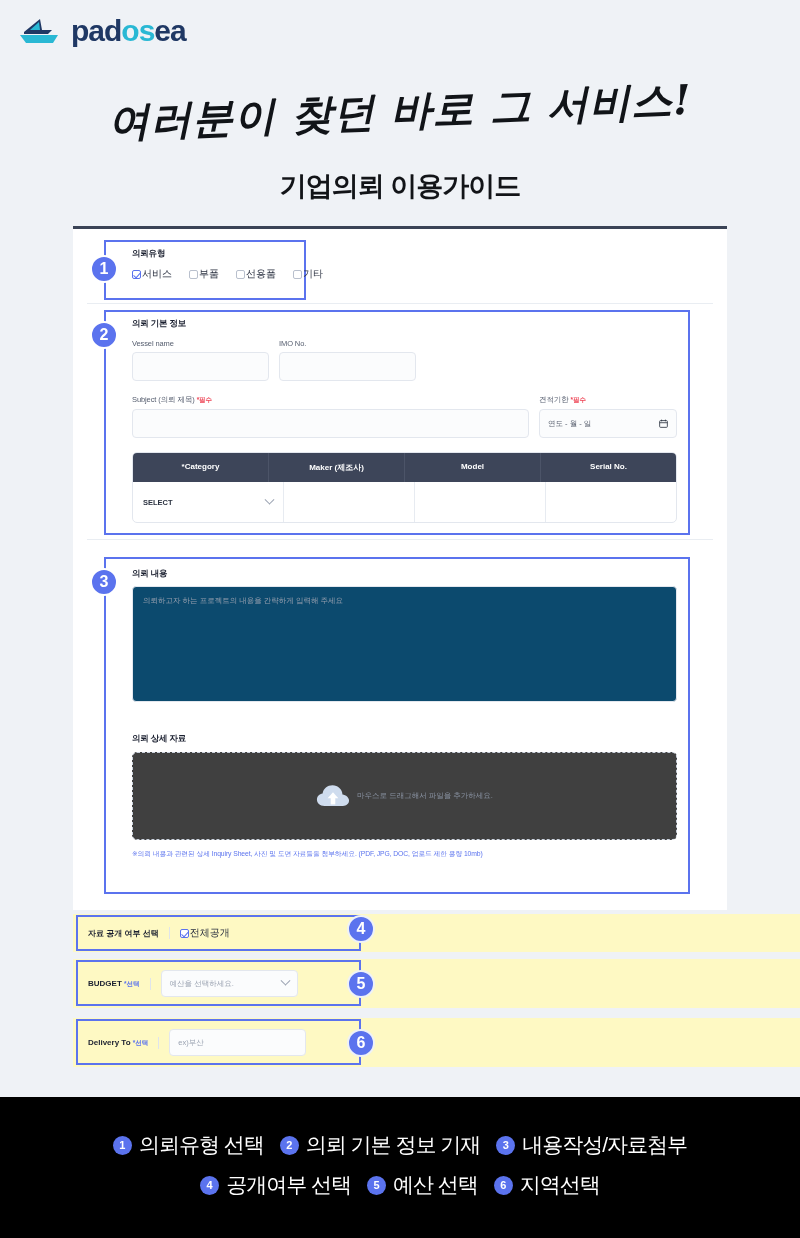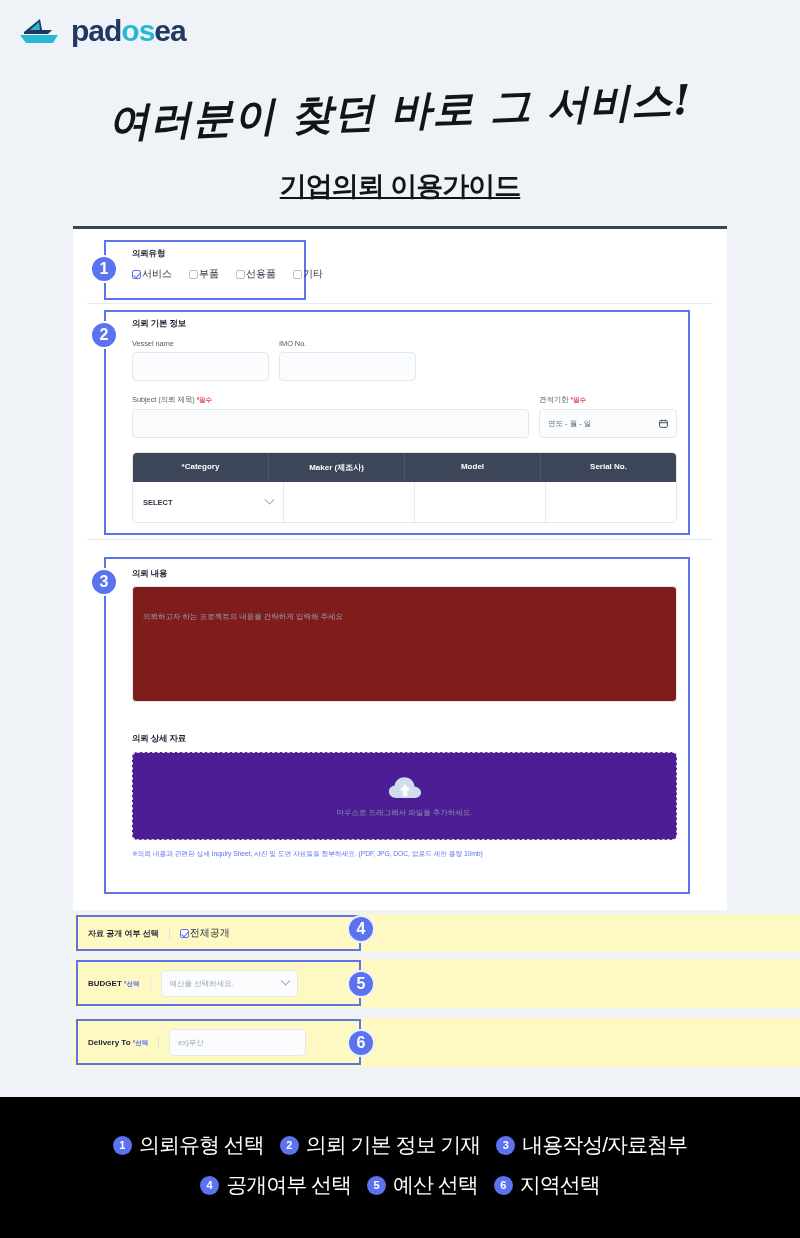--- a/index.html
+++ b/index.html
@@ -25,21 +25,21 @@
     font-family: "DejaVu Serif", serif;
     font-style: italic; font-weight: 700;
     font-size: 41px; color: #111418;
     letter-spacing: 1px;
     transform: rotate(-2.2deg);
     white-space: nowrap;
   }
   .hero-title {
     position: absolute; left: 0; right: 0; top: 168px;
     text-align: center; font-size: 27px; font-weight: 700;
-    color: #121418; letter-spacing: -1px; text-decoration: underline;
+    color: #121418; letter-spacing: -1px;
   }
 
   
   .form-card {
     position: absolute; left: 73px; top: 226px; width: 654px; height: 684px;
     background: #ffffff; border-top: 3px solid #3a4356;
   }
   .divider { height: 1px; background: #e9edf2; margin: 0 14px; }
 
   
@@ -94,26 +94,26 @@
   .tbl-body div { flex: 1; border-right: 1px solid #e7ebf1; display: flex; align-items: center; }
   .tbl-body div:last-child { border-right: none; }
   .sel-cell { justify-content: space-between; padding: 0 10px; }
   .sel-txt { font-size: 7.5px; font-weight: 700; color: #2b3240; }
   .caret { width: 7px; height: 7px; border-right: 1.2px solid #9aa2b1; border-bottom: 1.2px solid #9aa2b1;
            transform: rotate(45deg) translate(-2px,-2px); }
 
   
   .s3 { position: absolute; left: 132px; top: 568px; width: 545px; }
   .ta {
-    margin-top: 6px; height: 116px; background: #7f1d1d; border: 1px solid #e3e7ee;
-    border-radius: 4px; padding: 25px 10px; font-size: 7.5px; color: #98a0af;
+    margin-top: 6px; height: 116px; background: #0c4a6e; border: 1px solid #e3e7ee;
+    border-radius: 4px; padding: 9px 10px; font-size: 7.5px; color: #98a0af;
   }
   .drop {
     margin-top: 7px; height: 88px; border: 1.4px dashed #ccd3de; border-radius: 5px;
-    background: #4c1d95; display: flex; flex-direction: column;
+    background: #404040; display: flex; 
     align-items: center; justify-content: center; gap: 7px;
   }
   .drop-txt { font-size: 7.5px; color: #8a93a3; }
   .note { margin-top: 9px; font-size: 6.8px; color: #5b73ee; letter-spacing: -0.1px; }
 
   
   .rowcard { position: absolute; left: 73px; width: 781px; background: #fef9c3; }
   .rowinner { display: flex; align-items: center; height: 100%; padding-left: 15px; gap: 10px; }
   .rowlabel { font-size: 8px; font-weight: 700; color: #1b2030; white-space: nowrap; }
   .vsep { width: 1px; height: 12px; background: #dfe4ec; }

